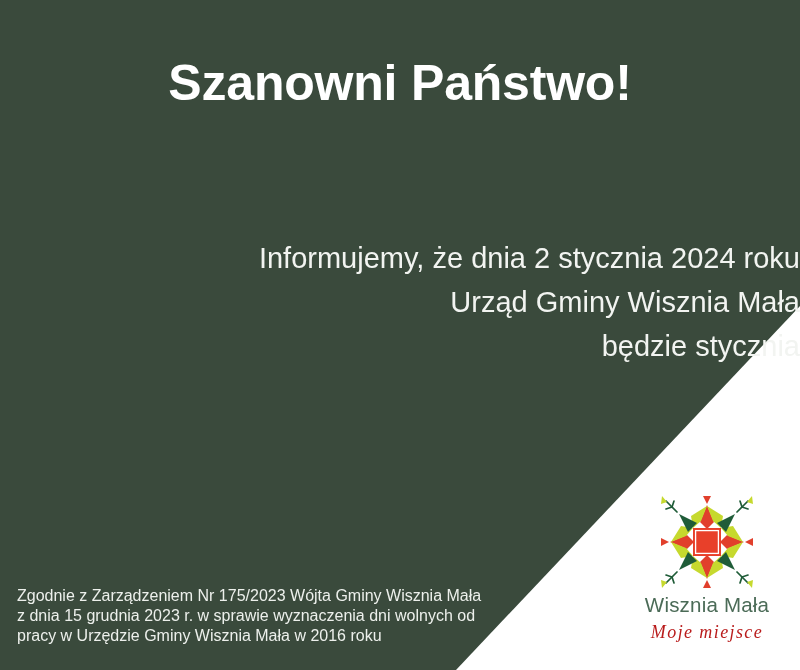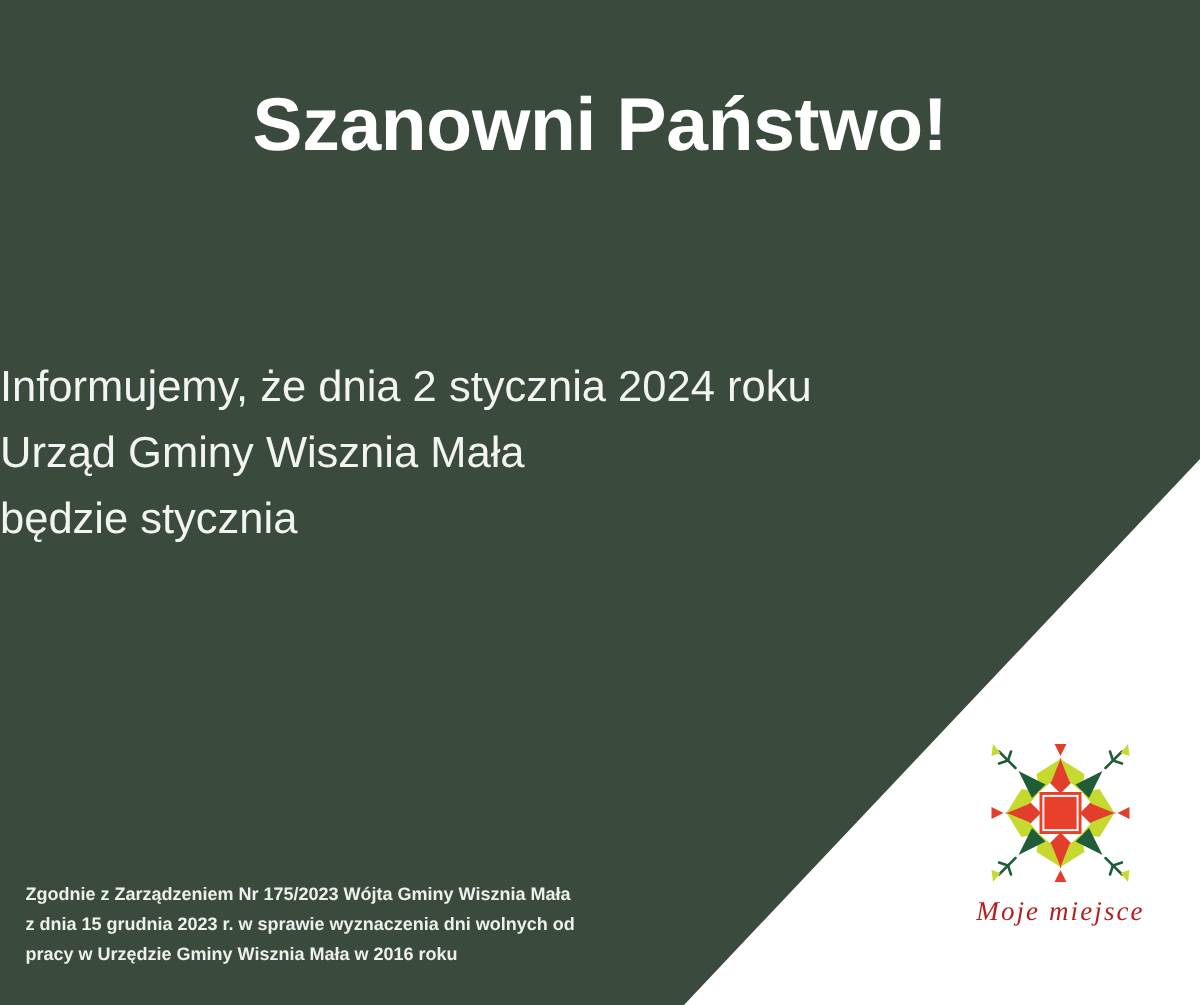--- a/index.html
+++ b/index.html
@@ -49,39 +49,39 @@
     line-height: 1.15;
     white-space: nowrap;
   }
 
   
   .body-copy {
     position: absolute;
     left: 0;
     top: 236px;
     width: 800px;
-    text-align: left;
+    text-align: right;
     color: #f2f4f1;
     font-size: 29px;
     font-weight: normal;
     line-height: 44px;
   }
   .body-copy .line {
     white-space: nowrap;
   }
 
   
   .footer-note {
     position: absolute;
     left: 17px;
     top: 586px;
     width: 460px;
     color: #edf0ec;
-    font-size: 12px;
-    font-weight: bold;
+    font-size: 16px;
+    font-weight: normal;
     line-height: 20px;
   }
   .footer-note .line {
     white-space: nowrap;
   }
 
   
   .logo-block {
     position: absolute;
     left: 618px;
@@ -189,17 +189,18 @@
           <polygon points="50,88 46,96 54,96"></polygon>
           <polygon points="12,50 4,46 4,54"></polygon>
           <polygon points="88,50 96,46 96,54"></polygon>
         </g>
 
         <rect x="36" y="36" width="28" height="28" fill="#e8402a"></rect>
         <rect x="38.6" y="38.6" width="22.8" height="22.8" fill="none" stroke="#ffffff" stroke-width="1.3"></rect>
       </g>
     </svg>
 
+    <div class="logo-name">Wisznia Mała</div>
 
     <div class="logo-tagline">Moje miejsce</div>
   </div>
 
 </div>
 
 </body></html>

